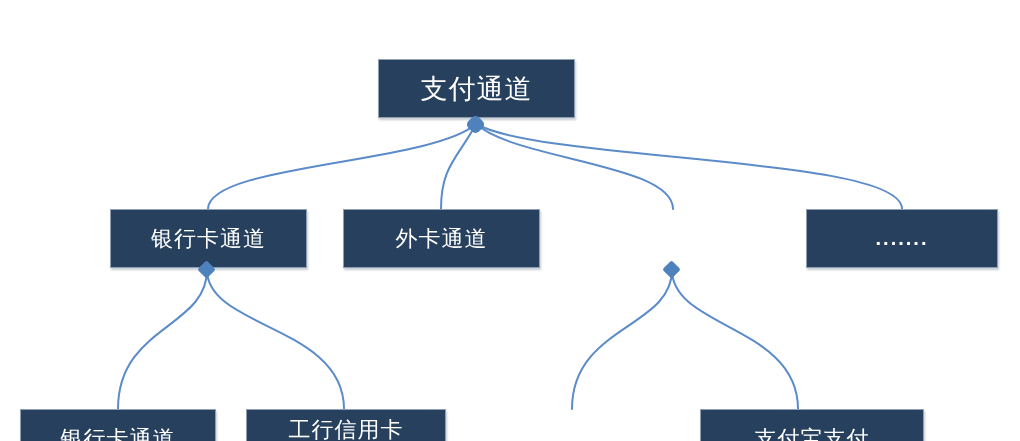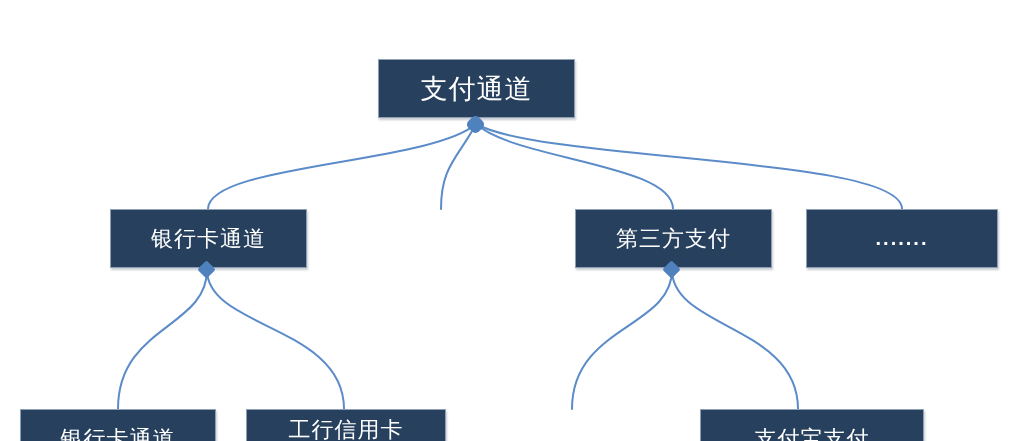--- a/index.html
+++ b/index.html
@@ -72,21 +72,21 @@
       <path d="M207,230 C207,288 118,286 118,369"></path>
       <path d="M207,230 C207,288 344,286 344,369"></path>
       <path d="M672,230 C672,288 572,286 572,369"></path>
       <path d="M672,230 C672,288 798,286 798,369"></path>
     </g>
   </svg>
 
   <div class="node root" style="left:378px; top:19px; width:197px; height:59px;">支付通道</div>
 
   <div class="node" style="left:110px; top:169px; width:197px; height:59px;">银行卡通道</div>
-  <div class="node" style="left:575px; top:169px; width:197px; height:59px;">第三方支付</div>
+  <div class="node" style="left:343px; top:169px; width:197px; height:59px;">外卡通道</div>
   <div class="node ellipsis" style="left:806px; top:169px; width:192px; height:59px;">.......</div>
 
   <div class="node" style="left:20px; top:369px; width:196px; height:59px;">银行卡通道</div>
   <div class="node" style="left:246px; top:369px; width:200px; height:42px;">工行信用卡</div>
   <div class="node" style="left:700px; top:369px; width:224px; height:59px;">支付宝支付</div>
 
   <div class="diamond blob" style="left:468px; top:77px;"></div>
   <div class="diamond" style="left:200px; top:223px;"></div>
   <div class="diamond" style="left:665px; top:223px;"></div>
 

